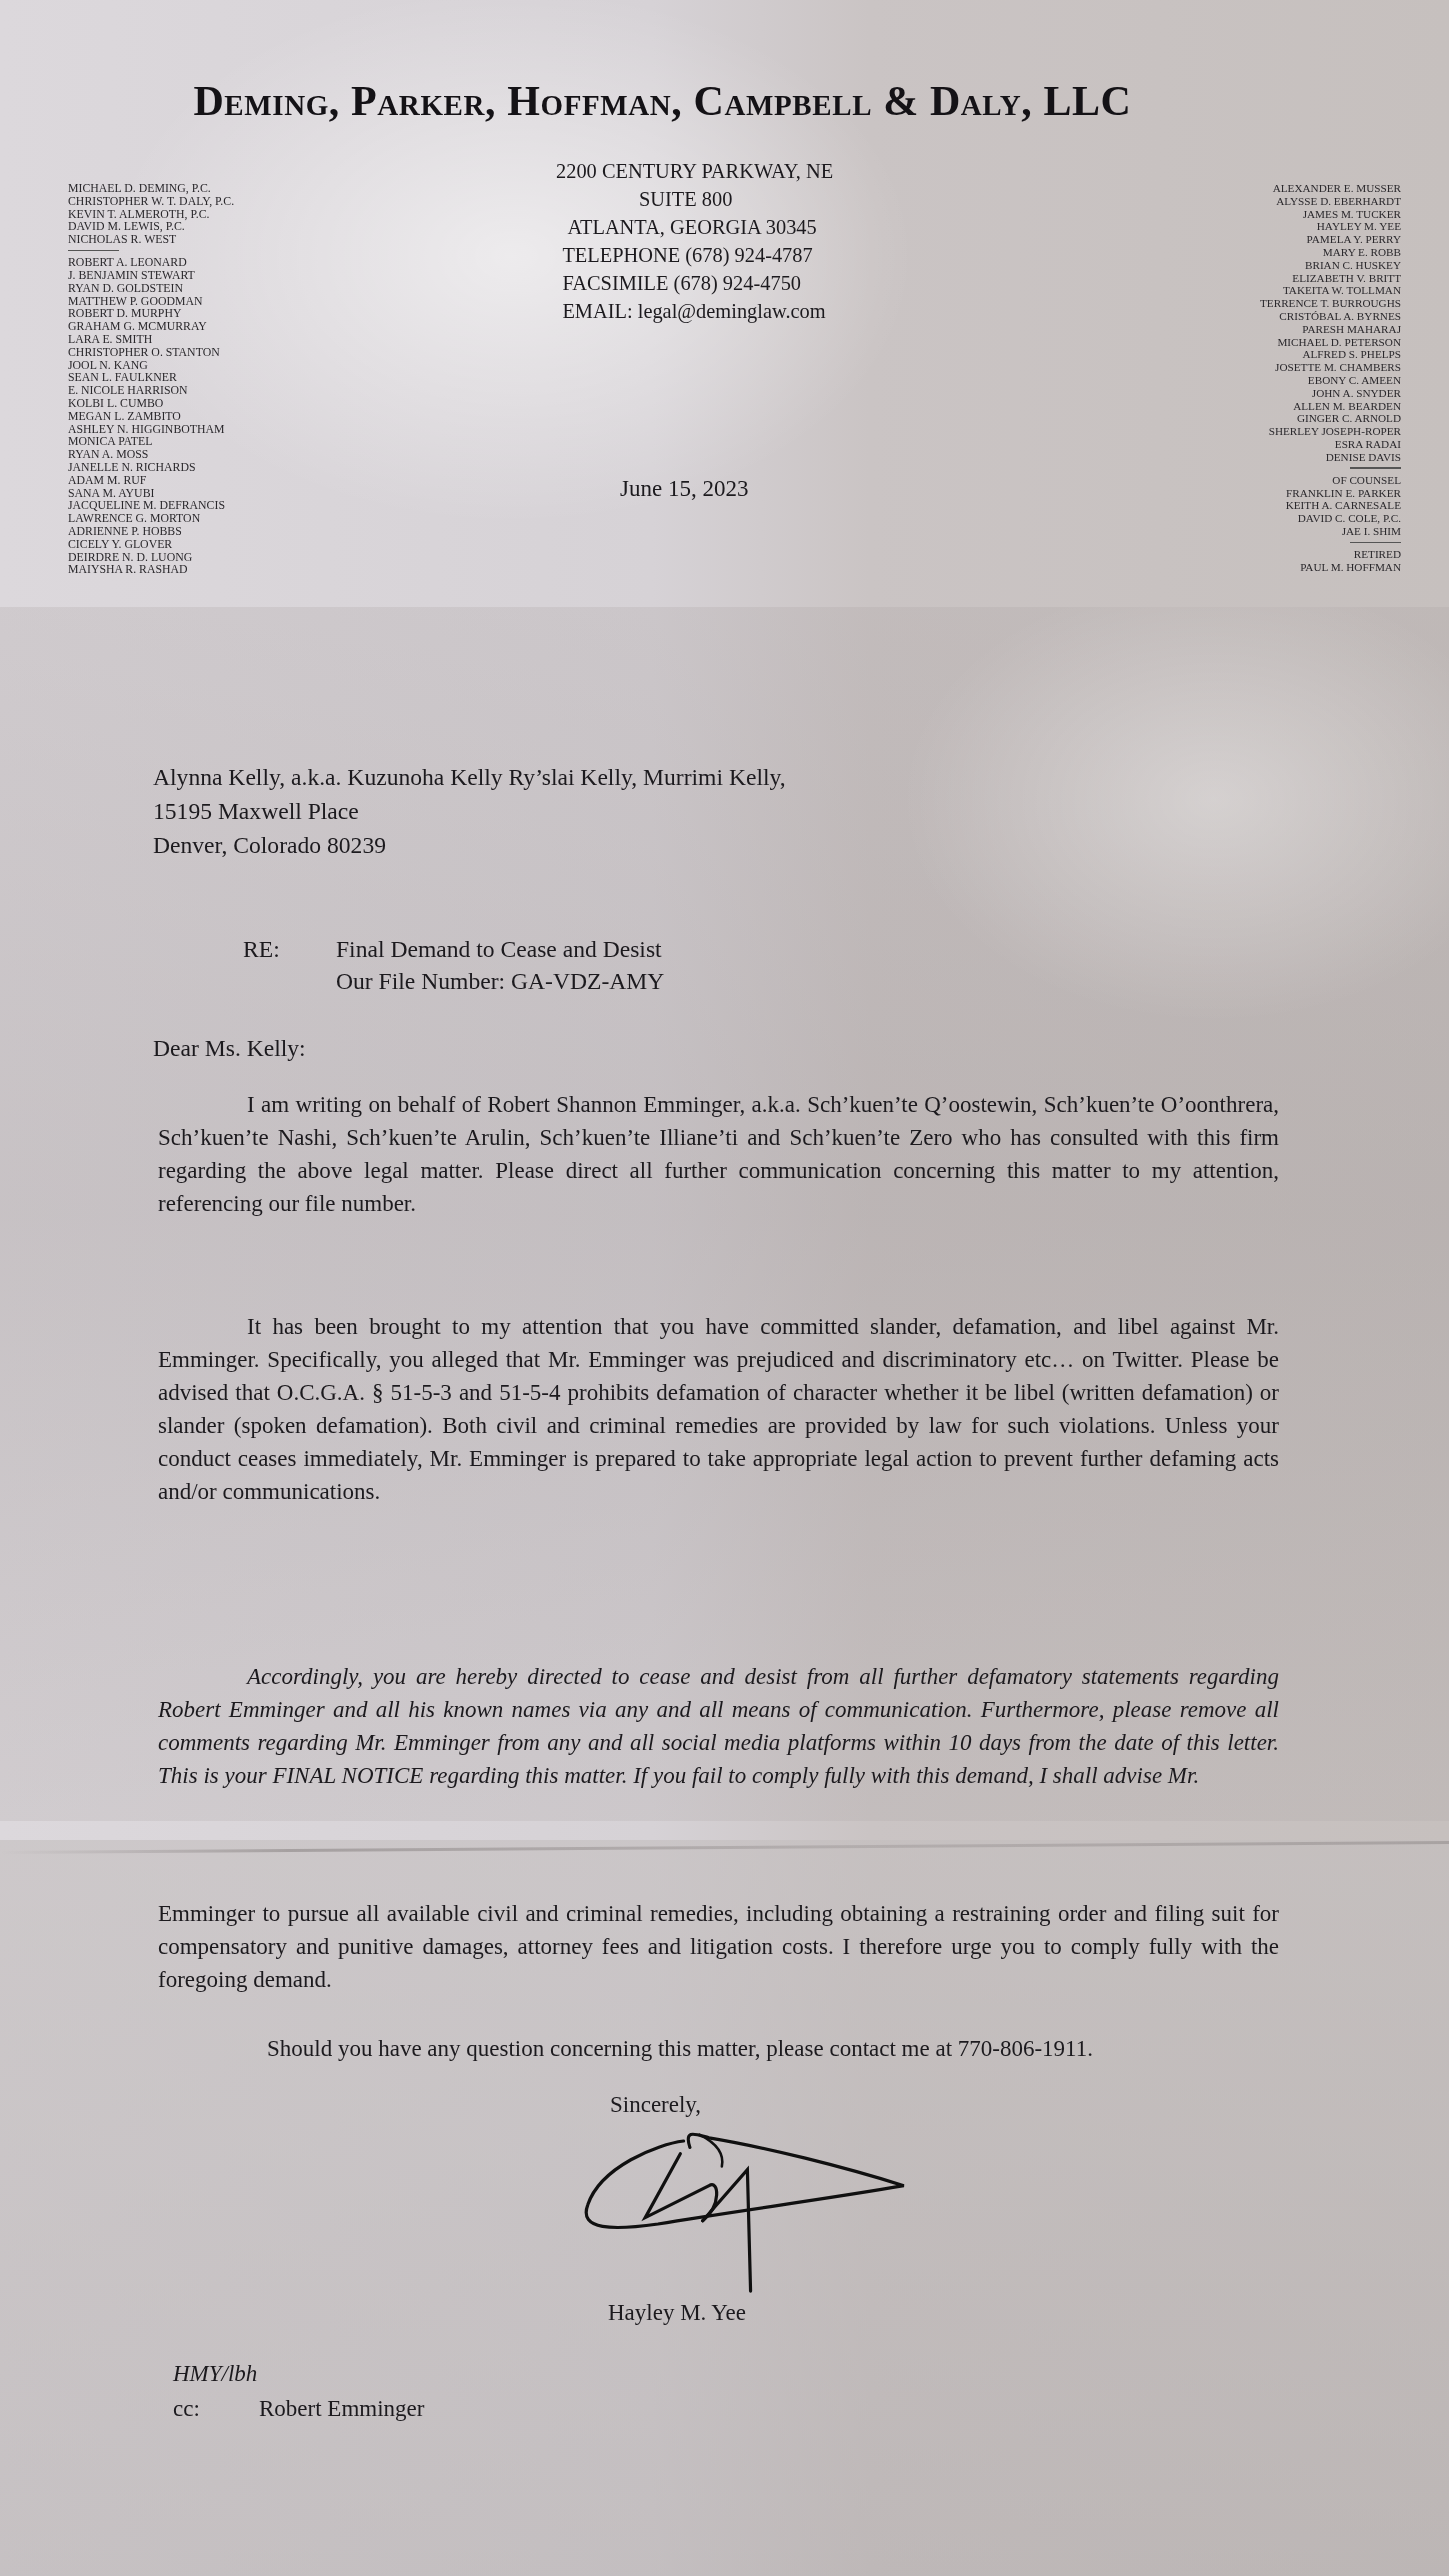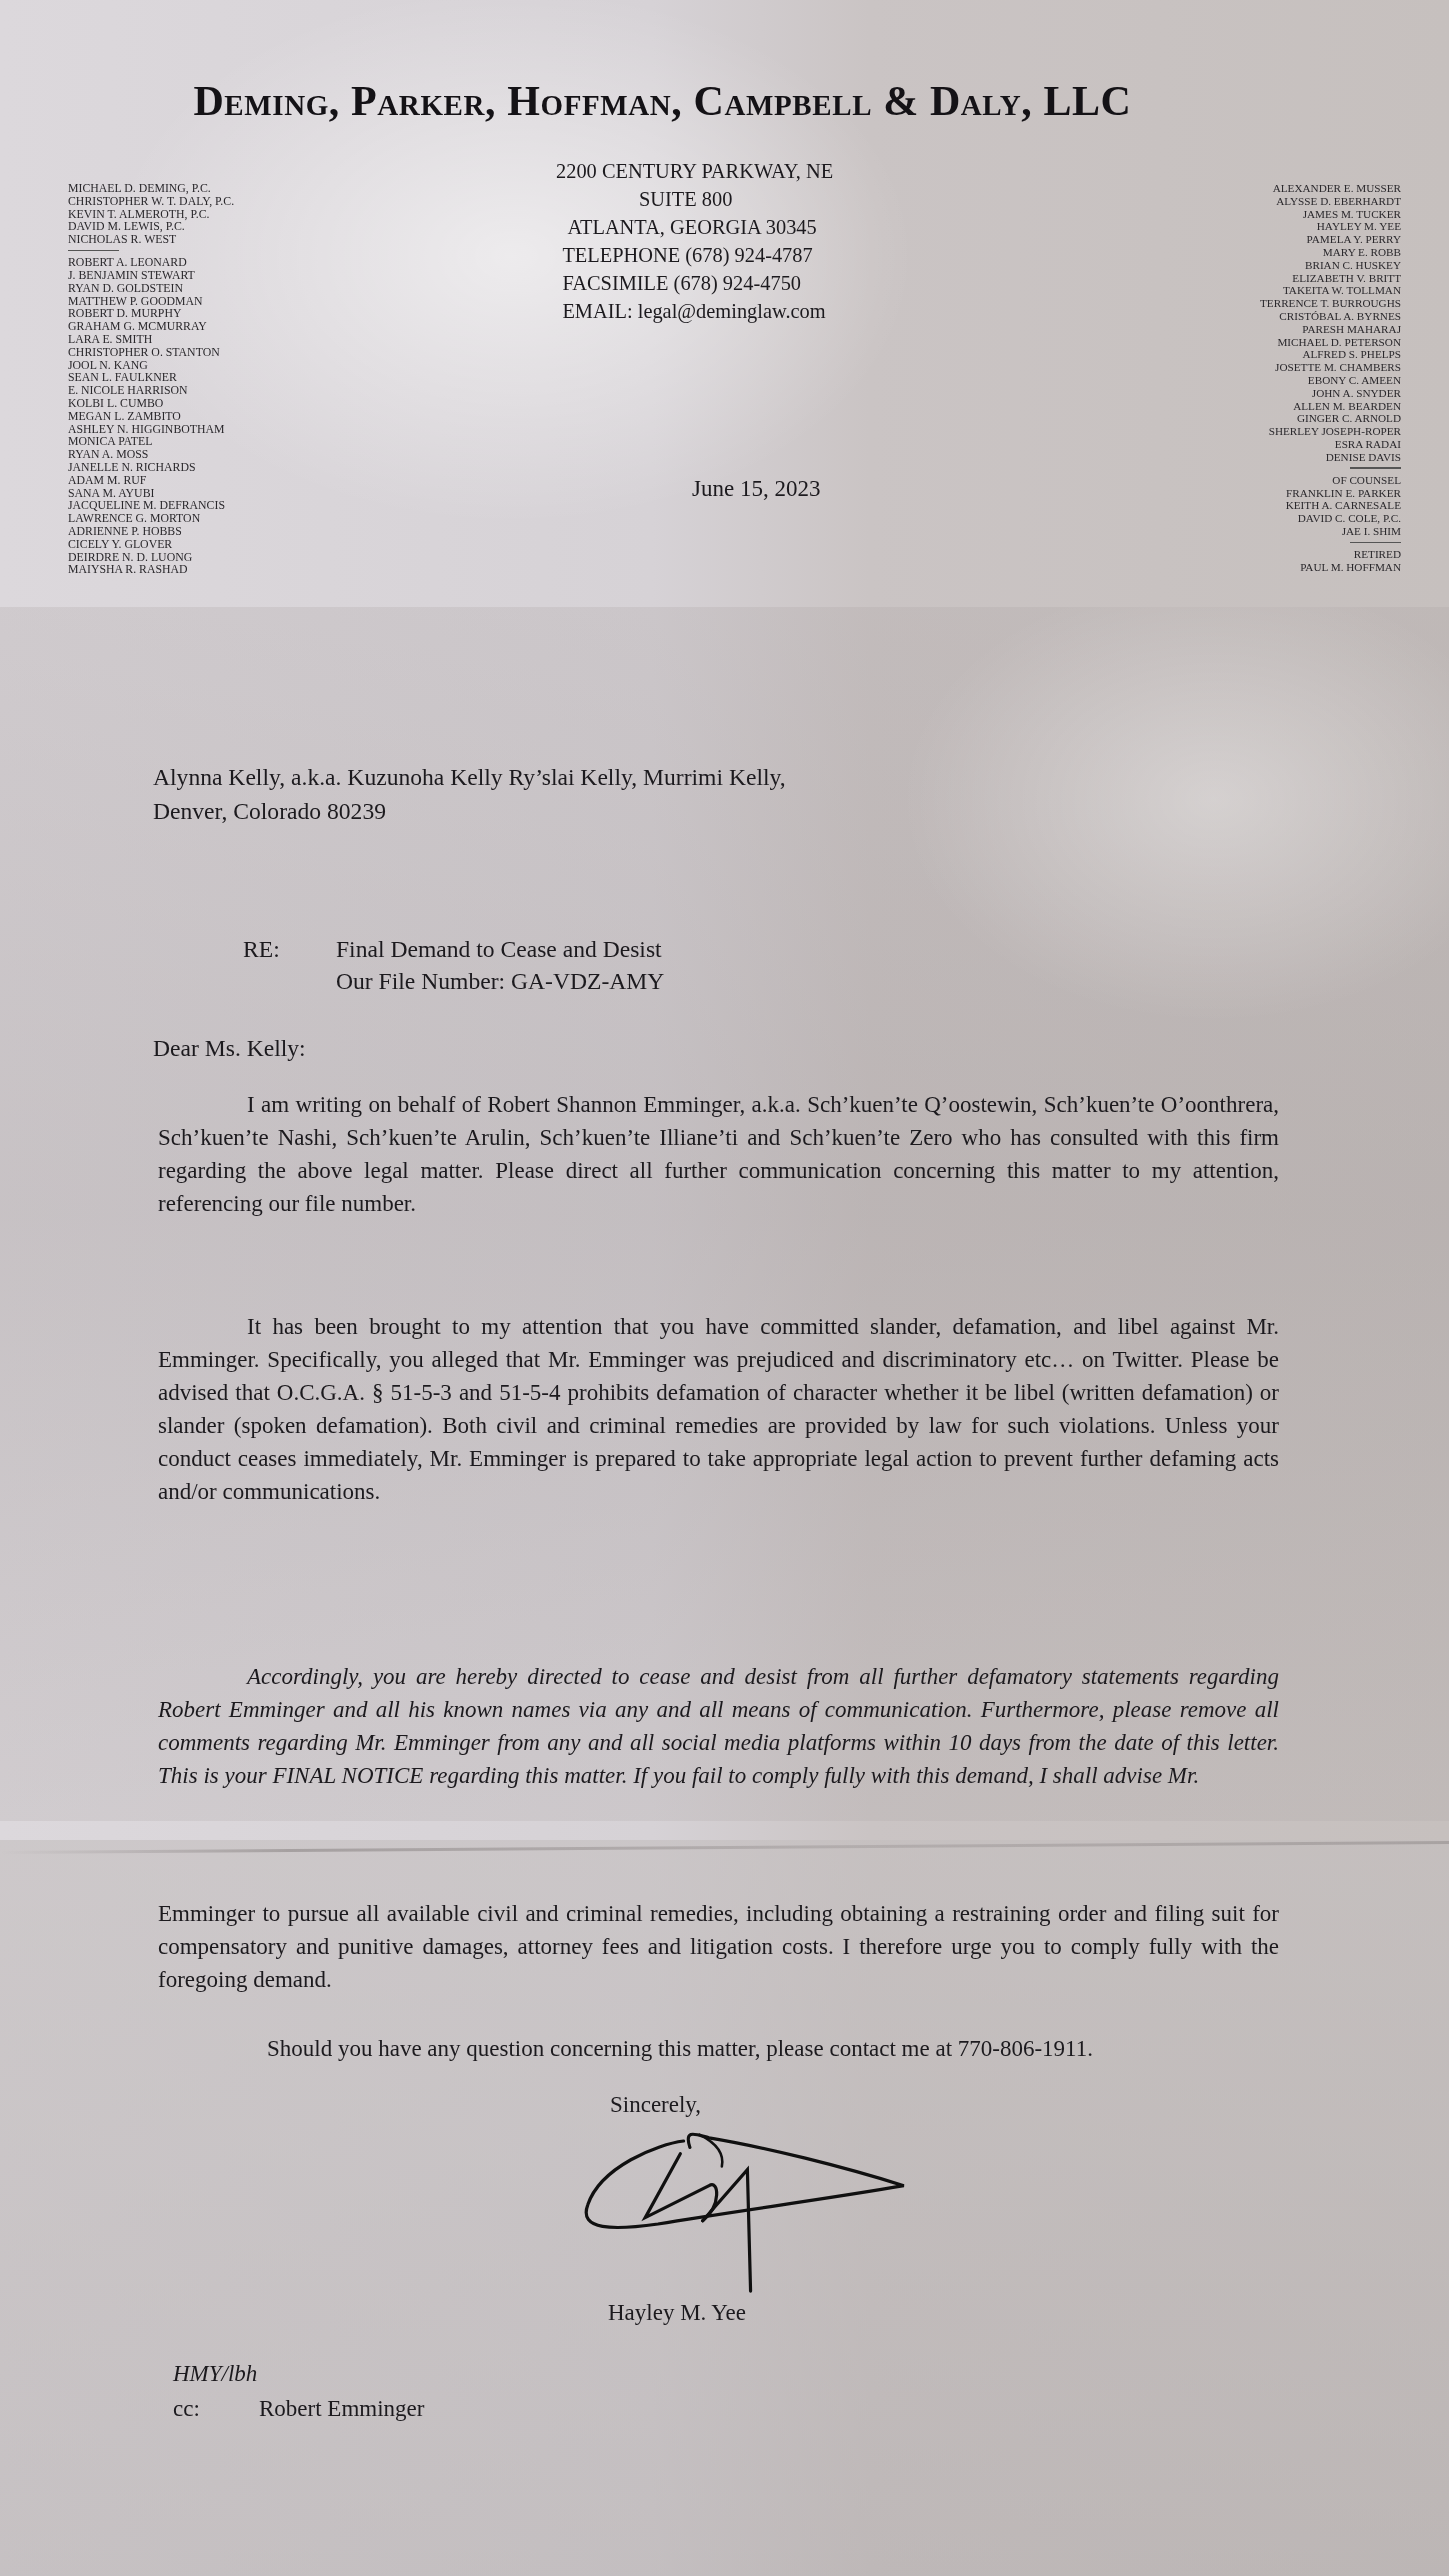--- a/index.html
+++ b/index.html
@@ -47,21 +47,21 @@
     .right-roster .roster-rule { margin-left: auto; margin-right: 0; }
     .firm-address {
       position: absolute; left: 556px; top: 157px; width: 358px;
       font-size: 20.4px; line-height: 28px;
     }
     .firm-address div { white-space: nowrap; }
     .addr-suite { padding-left: 83px; }
     .addr-city { padding-left: 11.5px; }
     .addr-tel, .addr-fax, .addr-email { padding-left: 6.4px; }
     .letter-date {
-      position: absolute; left: 692px; top: 476px; font-size: 23px;
+      position: absolute; left: 620px; top: 476px; font-size: 23px;
     }
     .recipient {
       position: absolute; left: 153px; top: 760px; font-size: 23.6px; line-height: 34px;
     }
     .re-block {
       position: absolute; left: 243px; top: 933px; font-size: 23.6px; line-height: 32px;
     }
     .re-label { display: inline-block; width: 93px; }
     .re-line2 { padding-left: 93px; }
     .salutation {
@@ -188,20 +188,21 @@
   <div>Retired</div>
   <div id="retired">
       <div>Paul M. Hoffman</div>
     </div>
 </div>
 
 <div class="letter-date">June 15, 2023</div>
 
 <div class="recipient">
   <div>Alynna Kelly, a.k.a. Kuzunoha Kelly Ry’slai Kelly, Murrimi Kelly,</div>
+  <div>15195 Maxwell Place</div>
   <div>Denver, Colorado 80239</div>
 </div>
 
 <div class="re-block">
   <div><span class="re-label">RE:</span><span>Final Demand to Cease and Desist</span></div>
   <div class="re-line2">Our File Number: GA-VDZ-AMY</div>
 </div>
 
 <div class="salutation">Dear Ms. Kelly:</div>
 

